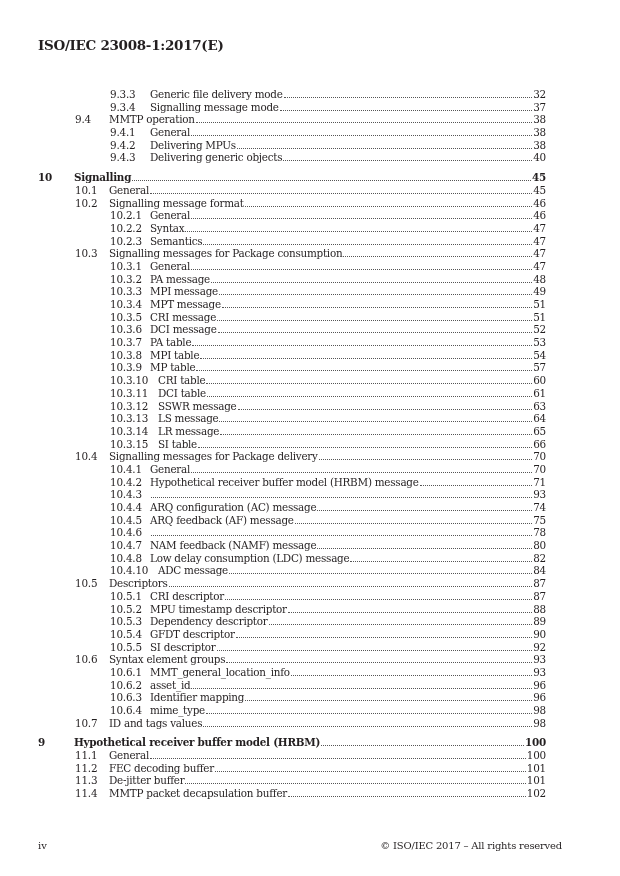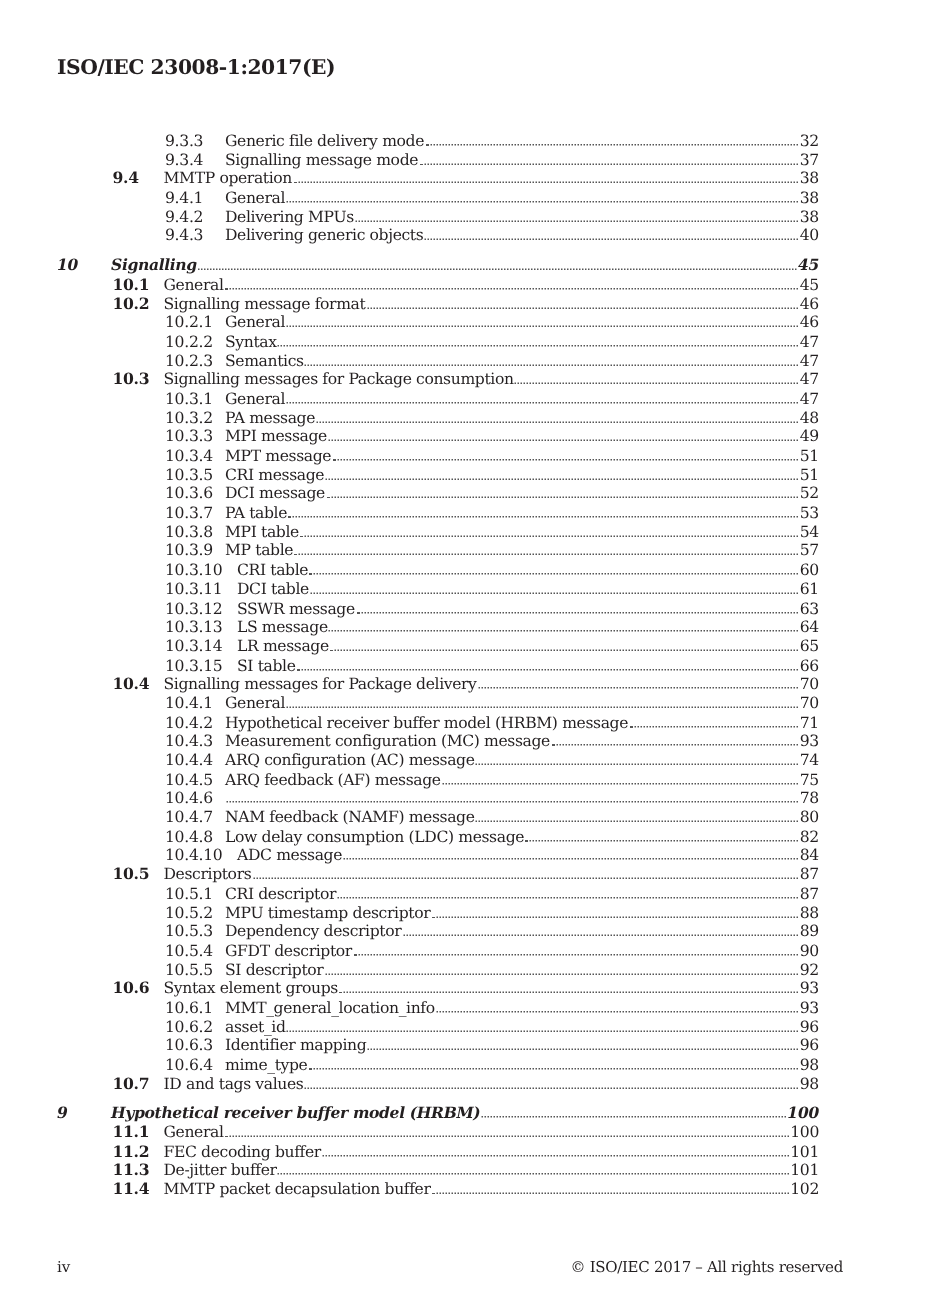--- a/index.html
+++ b/index.html
@@ -2,28 +2,28 @@
 <html><head>
 <meta charset="utf-8">
 <style>
   html, body { margin: 0; padding: 0; background: #ffffff; }
   body { width: 620px; height: 876px; position: relative; overflow: hidden;
          font-family: "DejaVu Serif", "Liberation Serif", serif; color: #231f20; }
   .header { position: absolute; left: 38px; top: 37px; font-size: 13.5px; font-weight: bold;
             font-family: "DejaVu Serif", serif; letter-spacing: -0.3px; }
   .toc { position: absolute; left: 38px; top: 88px; width: 508px; font-size: 10.4px; }
   .row { position: relative; height: 12.7px; line-height: 12.7px; display: flex; align-items: baseline; white-space: nowrap; }
-  .row.gap { margin-top: 7px; font-style: italic; }
+  .row.gap { margin-top: 7px; }
   .num { display: inline-block; letter-spacing: -0.2px; }
   .title { letter-spacing: -0.25px; }
   .leader { flex: 1; border-bottom: 1px dotted #555; margin: 0 1px 3px 1px; height: 1px; }
   .page { letter-spacing: -0.2px; }
   .lvl1 .num { width: 36px; margin-left: 0; font-weight: bold; }
   .lvl1 .title, .lvl1 .page { font-weight: bold; }
-  .lvl2 .num { width: 34px; margin-left: 37px; font-weight: bold; }
+  .lvl2 .num { width: 34px; margin-left: 37px; }
   .lvl3 .num { width: 40px; margin-left: 72px; }
   .lvl3.wide .num { width: 48px; }
   .footer-left { position: absolute; left: 38px; top: 840px; font-size: 10px; }
   .footer-right { position: absolute; right: 58px; top: 840px; font-size: 10px; letter-spacing: -0.2px; margin-left: 17px; }
 </style>
 </head>
 <body>
 
 <div class="header">ISO/IEC 23008-1:2017(E)</div>
 
@@ -209,21 +209,20 @@
       <span class="page">70</span>
     </div>
     <div class="row lvl3">
       <span class="num">10.4.2</span>
       <span class="title">Hypothetical receiver buffer model (HRBM) message</span>
       <span class="leader"></span>
       <span class="page">71</span>
     </div>
     <div class="row lvl3">
       <span class="num">10.4.3</span>
-      <span class="title">Measurement configuration (MC) message</span>
       <span class="leader"></span>
       <span class="page">93</span>
     </div>
     <div class="row lvl3">
       <span class="num">10.4.4</span>
       <span class="title">ARQ configuration (AC) message</span>
       <span class="leader"></span>
       <span class="page">74</span>
     </div>
     <div class="row lvl3">

